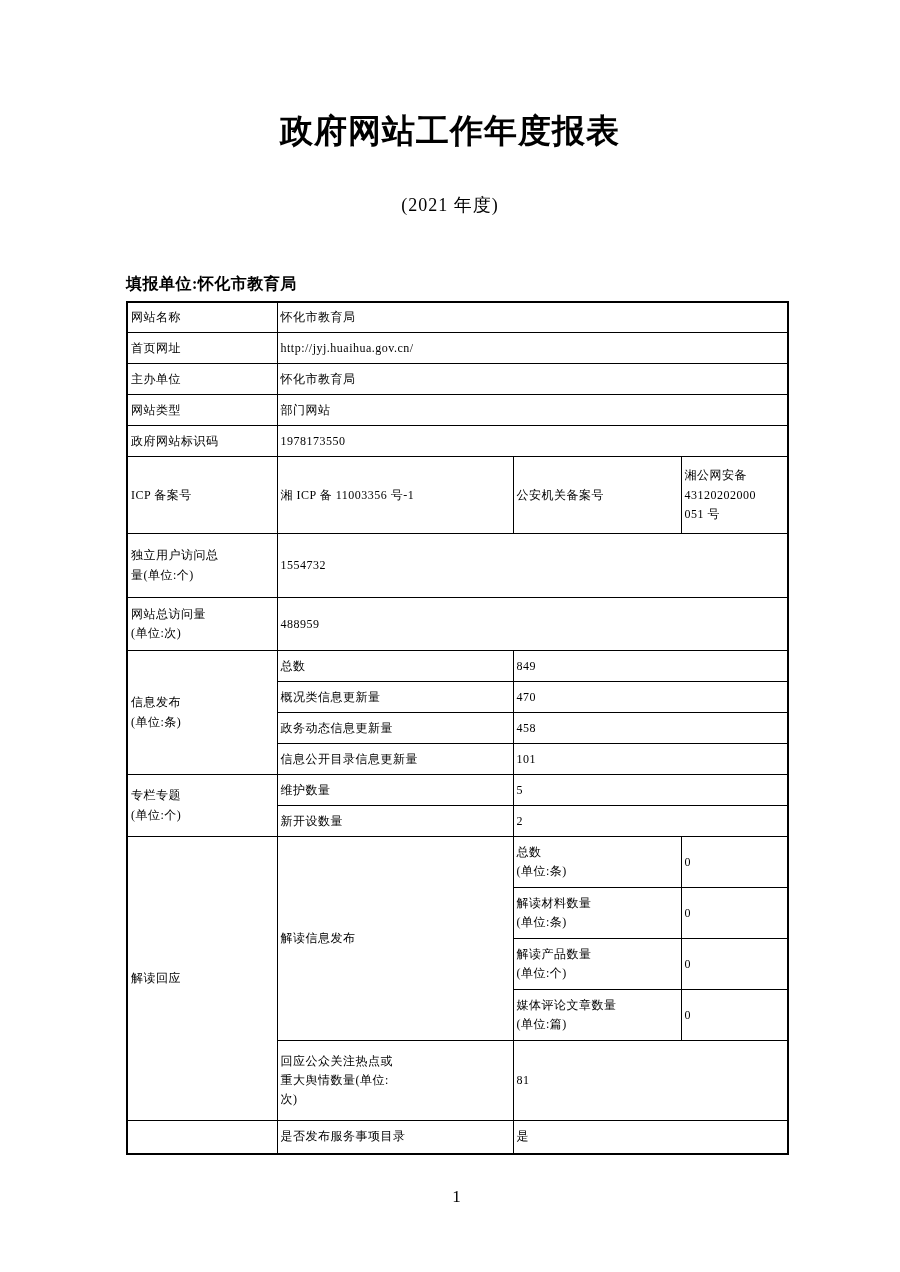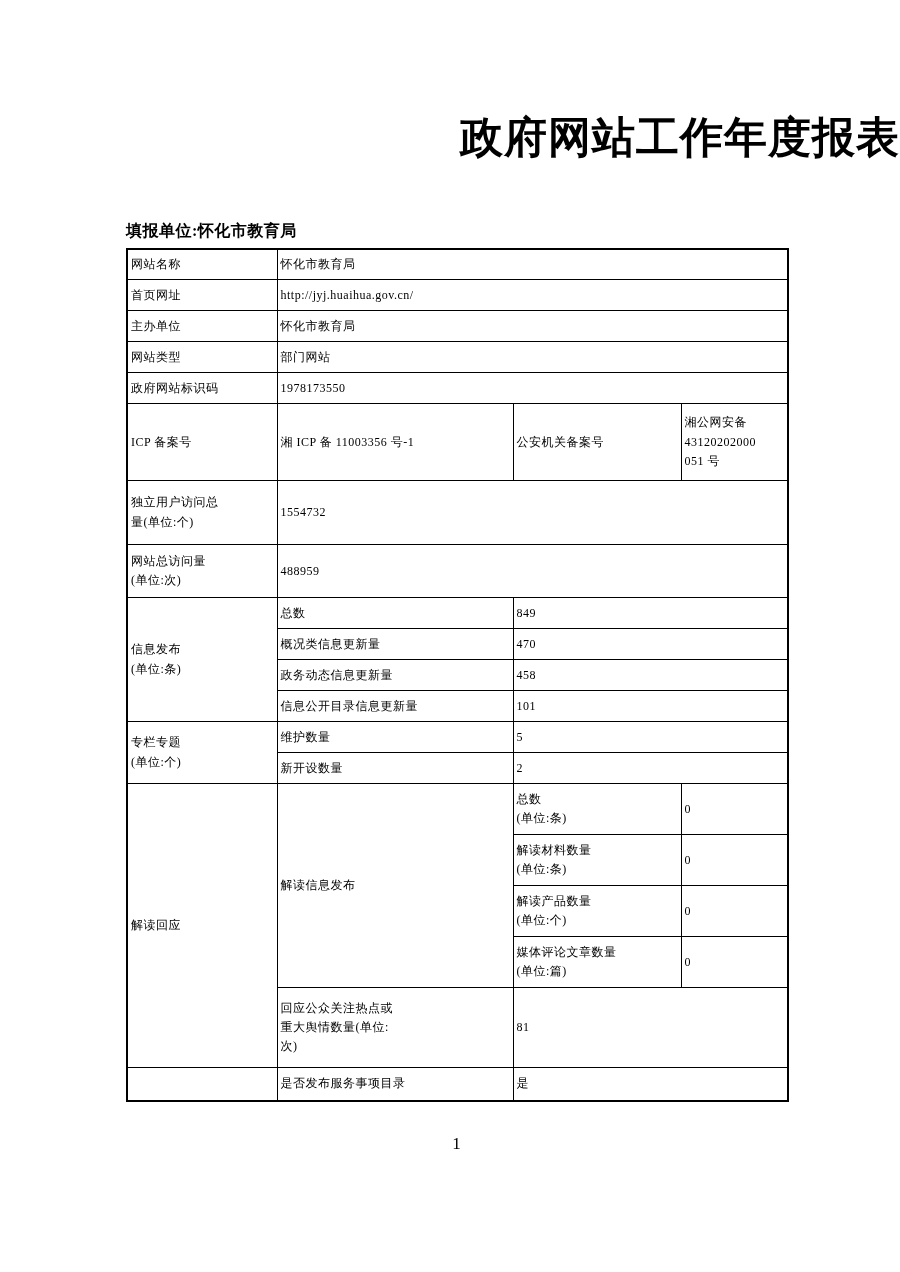--- a/index.html
+++ b/index.html
@@ -11,22 +11,22 @@
     width: 900px;
     height: 1272px;
     background: #ffffff;
     color: #000000;
     font-family: "Liberation Serif", "DejaVu Serif", serif;
     box-sizing: border-box;
     overflow: hidden;
   }
   .doc-title {
     padding-top: 112px;
-    text-align: right;
-    font-size: 43px;
+    text-align: center;
+    font-size: 33px;
     font-weight: bold;
     letter-spacing: 1px;
     line-height: 1.2;
   }
   .doc-subtitle {
     margin-top: 41px;
     text-align: center;
     font-size: 18px;
     letter-spacing: 1px;
   }
@@ -68,20 +68,21 @@
     text-align: center;
     font-size: 17px;
   }
 </style>
 </head>
 <body>
 
 <div class="page">
 
   <div class="doc-title">政府网站工作年度报表</div>
+  <div class="doc-subtitle">(2021 年度)</div>
   <div class="reporting-unit">填报单位:怀化市教育局</div>
 
   <table class="report-table">
     <colgroup>
       <col style="width:150px">
       <col style="width:236px">
       <col style="width:168px">
       <col style="width:107px">
     </colgroup>
     <tbody>

